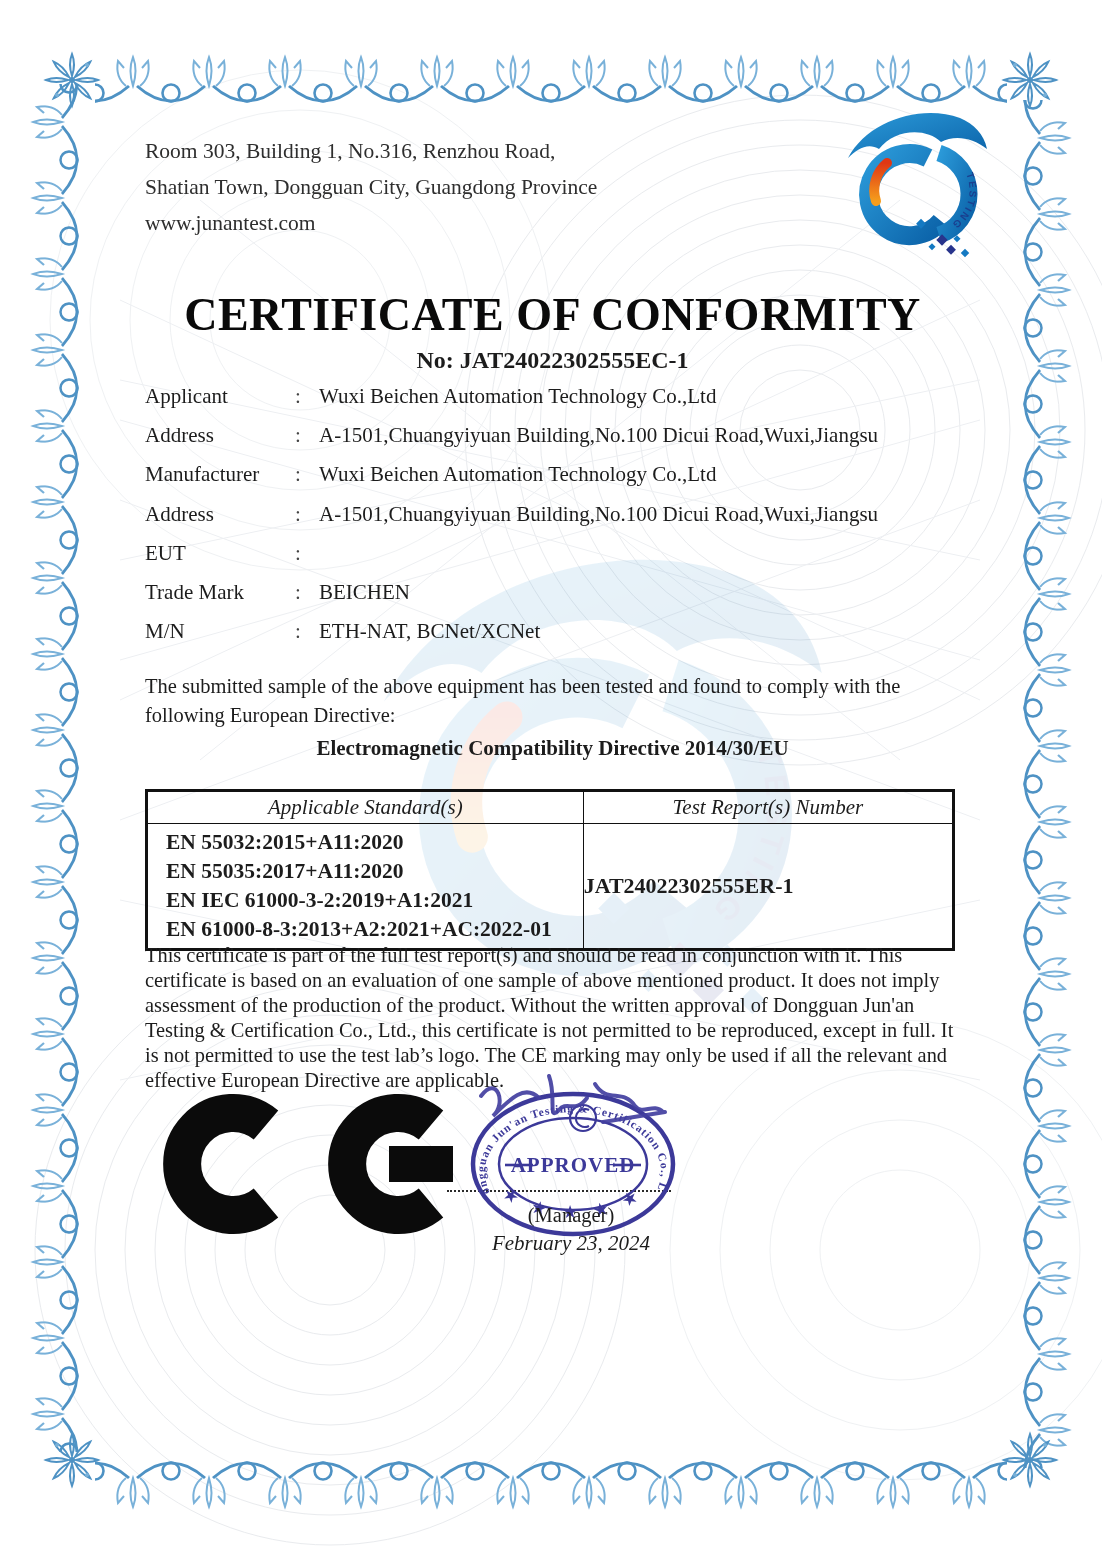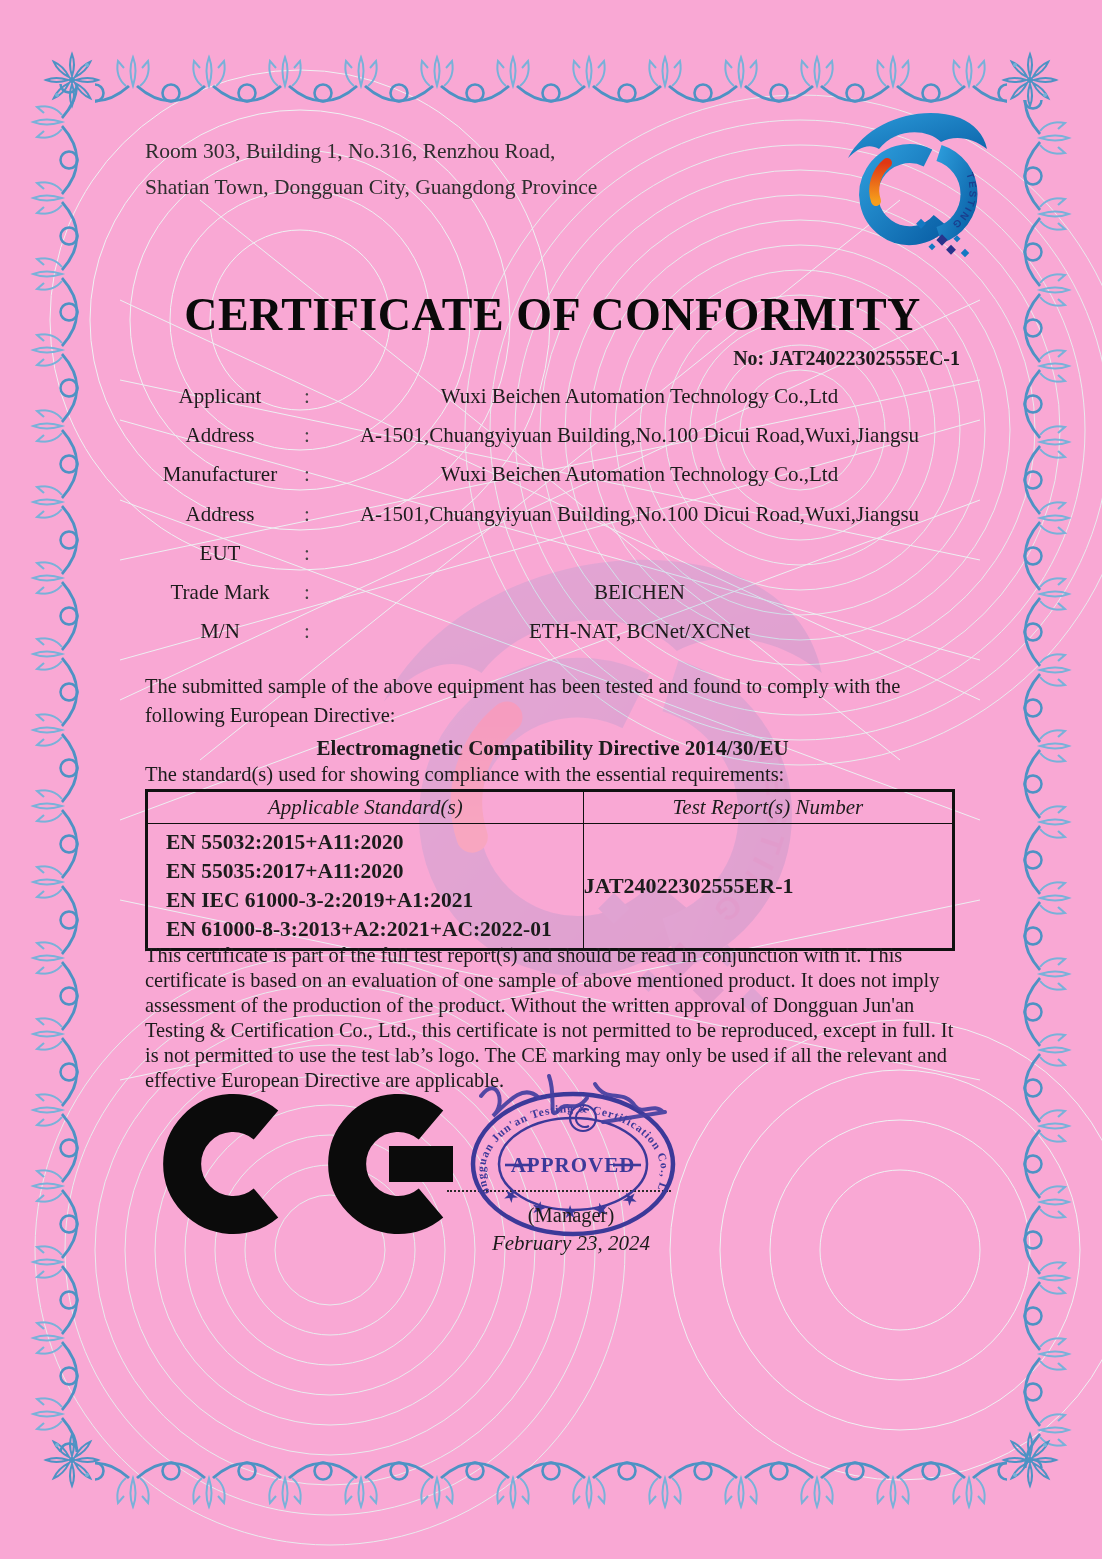--- a/index.html
+++ b/index.html
@@ -1,24 +1,24 @@
 <!DOCTYPE html>
 <html><head>
 <meta charset="utf-8">
 <style>
   html,body{margin:0;padding:0;background:#9a9a9a;}
-  .page{position:relative;width:1102px;height:1559px;margin:0 auto;background:#f9a8d4;
+  .page{position:relative;width:1102px;height:1559px;margin:0 auto;background:#ffffff;
         overflow:hidden;font-family:"Liberation Serif","DejaVu Serif",serif;color:#1c1c1c;}
   .bg{position:absolute;left:0;top:0;width:1102px;height:1559px;z-index:1;}
   .layer{position:absolute;z-index:3;}
   .addr{left:145px;top:133px;font-size:21.5px;line-height:36px;color:#2e2e2e;}
   .title{left:145px;top:288px;width:815px;text-align:center;font-size:46px;font-weight:700;
          letter-spacing:.5px;color:#0a0a0a;}
-  .certno{left:145px;top:347px;width:815px;text-align:right;font-size:20px;font-weight:700;}
-  .fields{left:145px;top:384px;width:815px;text-align:center;}
+  .certno{left:145px;top:347px;width:815px;text-align:center;font-size:24px;font-weight:700;}
+  .fields{left:145px;top:384px;width:815px;}
   .frow{display:grid;grid-template-columns:150px 24px 1fr;height:39.2px;align-items:start;font-size:21px;}
   .fsep{color:#444;}
   .p1{left:145px;top:672px;width:820px;font-size:20.5px;line-height:29px;}
   .directive{left:145px;top:736px;width:815px;text-align:center;font-size:21px;font-weight:700;}
   .intro{left:145px;top:763px;width:820px;font-size:20.5px;}
   .stable{left:145px;top:789px;width:806px;border:2px solid #111;}
   .stable table{border-collapse:collapse;width:100%;table-layout:fixed;}
   .stable th{font-weight:400;font-size:21px;border:1.5px solid #111;height:31px;padding:0;font-style:italic;}
   .stable th:first-child{width:54%;}
   .stable td{border:1.5px solid #111;vertical-align:middle;padding:4px 0;}
@@ -172,20 +172,21 @@
     <use href="#cflower" transform="translate(1030,1460) rotate(180)"></use>
   </svg>
 
   <svg class="logo" width="156" height="160" viewBox="0 0 156 160">
     <use href="#jdlogo"></use>
   </svg>
 
   <div class="layer addr">
     <div>Room 303, Building 1, No.316, Renzhou Road,</div>
     <div>Shatian Town, Dongguan City, Guangdong Province</div>
+    <div>www.junantest.com</div>
   </div>
 
   <div class="layer title">CERTIFICATE OF CONFORMITY</div>
   <div class="layer certno">No: JAT24022302555EC-1</div>
 
   <div class="layer fields">
     <div class="frow">
       <span class="flabel">Applicant</span>
         <span class="fsep">:</span>
         <span class="fval">Wuxi Beichen Automation Technology Co.,Ltd</span>
@@ -219,21 +220,20 @@
         <span class="fsep">:</span>
         <span class="fval">ETH-NAT, BCNet/XCNet</span>
     </div>
   </div>
 
   <div class="layer p1">
     <div>The submitted sample of the above equipment has been tested and found to comply with the</div>
     <div>following European Directive:</div>
   </div>
   <div class="layer directive">Electromagnetic Compatibility Directive 2014/30/EU</div>
-  <div class="layer intro">The standard(s) used for showing compliance with the essential requirements:</div>
 
   <div class="layer stable">
     <table>
       <thead>
         <tr>
           <th>Applicable Standard(s)</th>
           <th>Test Report(s) Number</th>
         </tr>
       </thead>
       <tbody>

